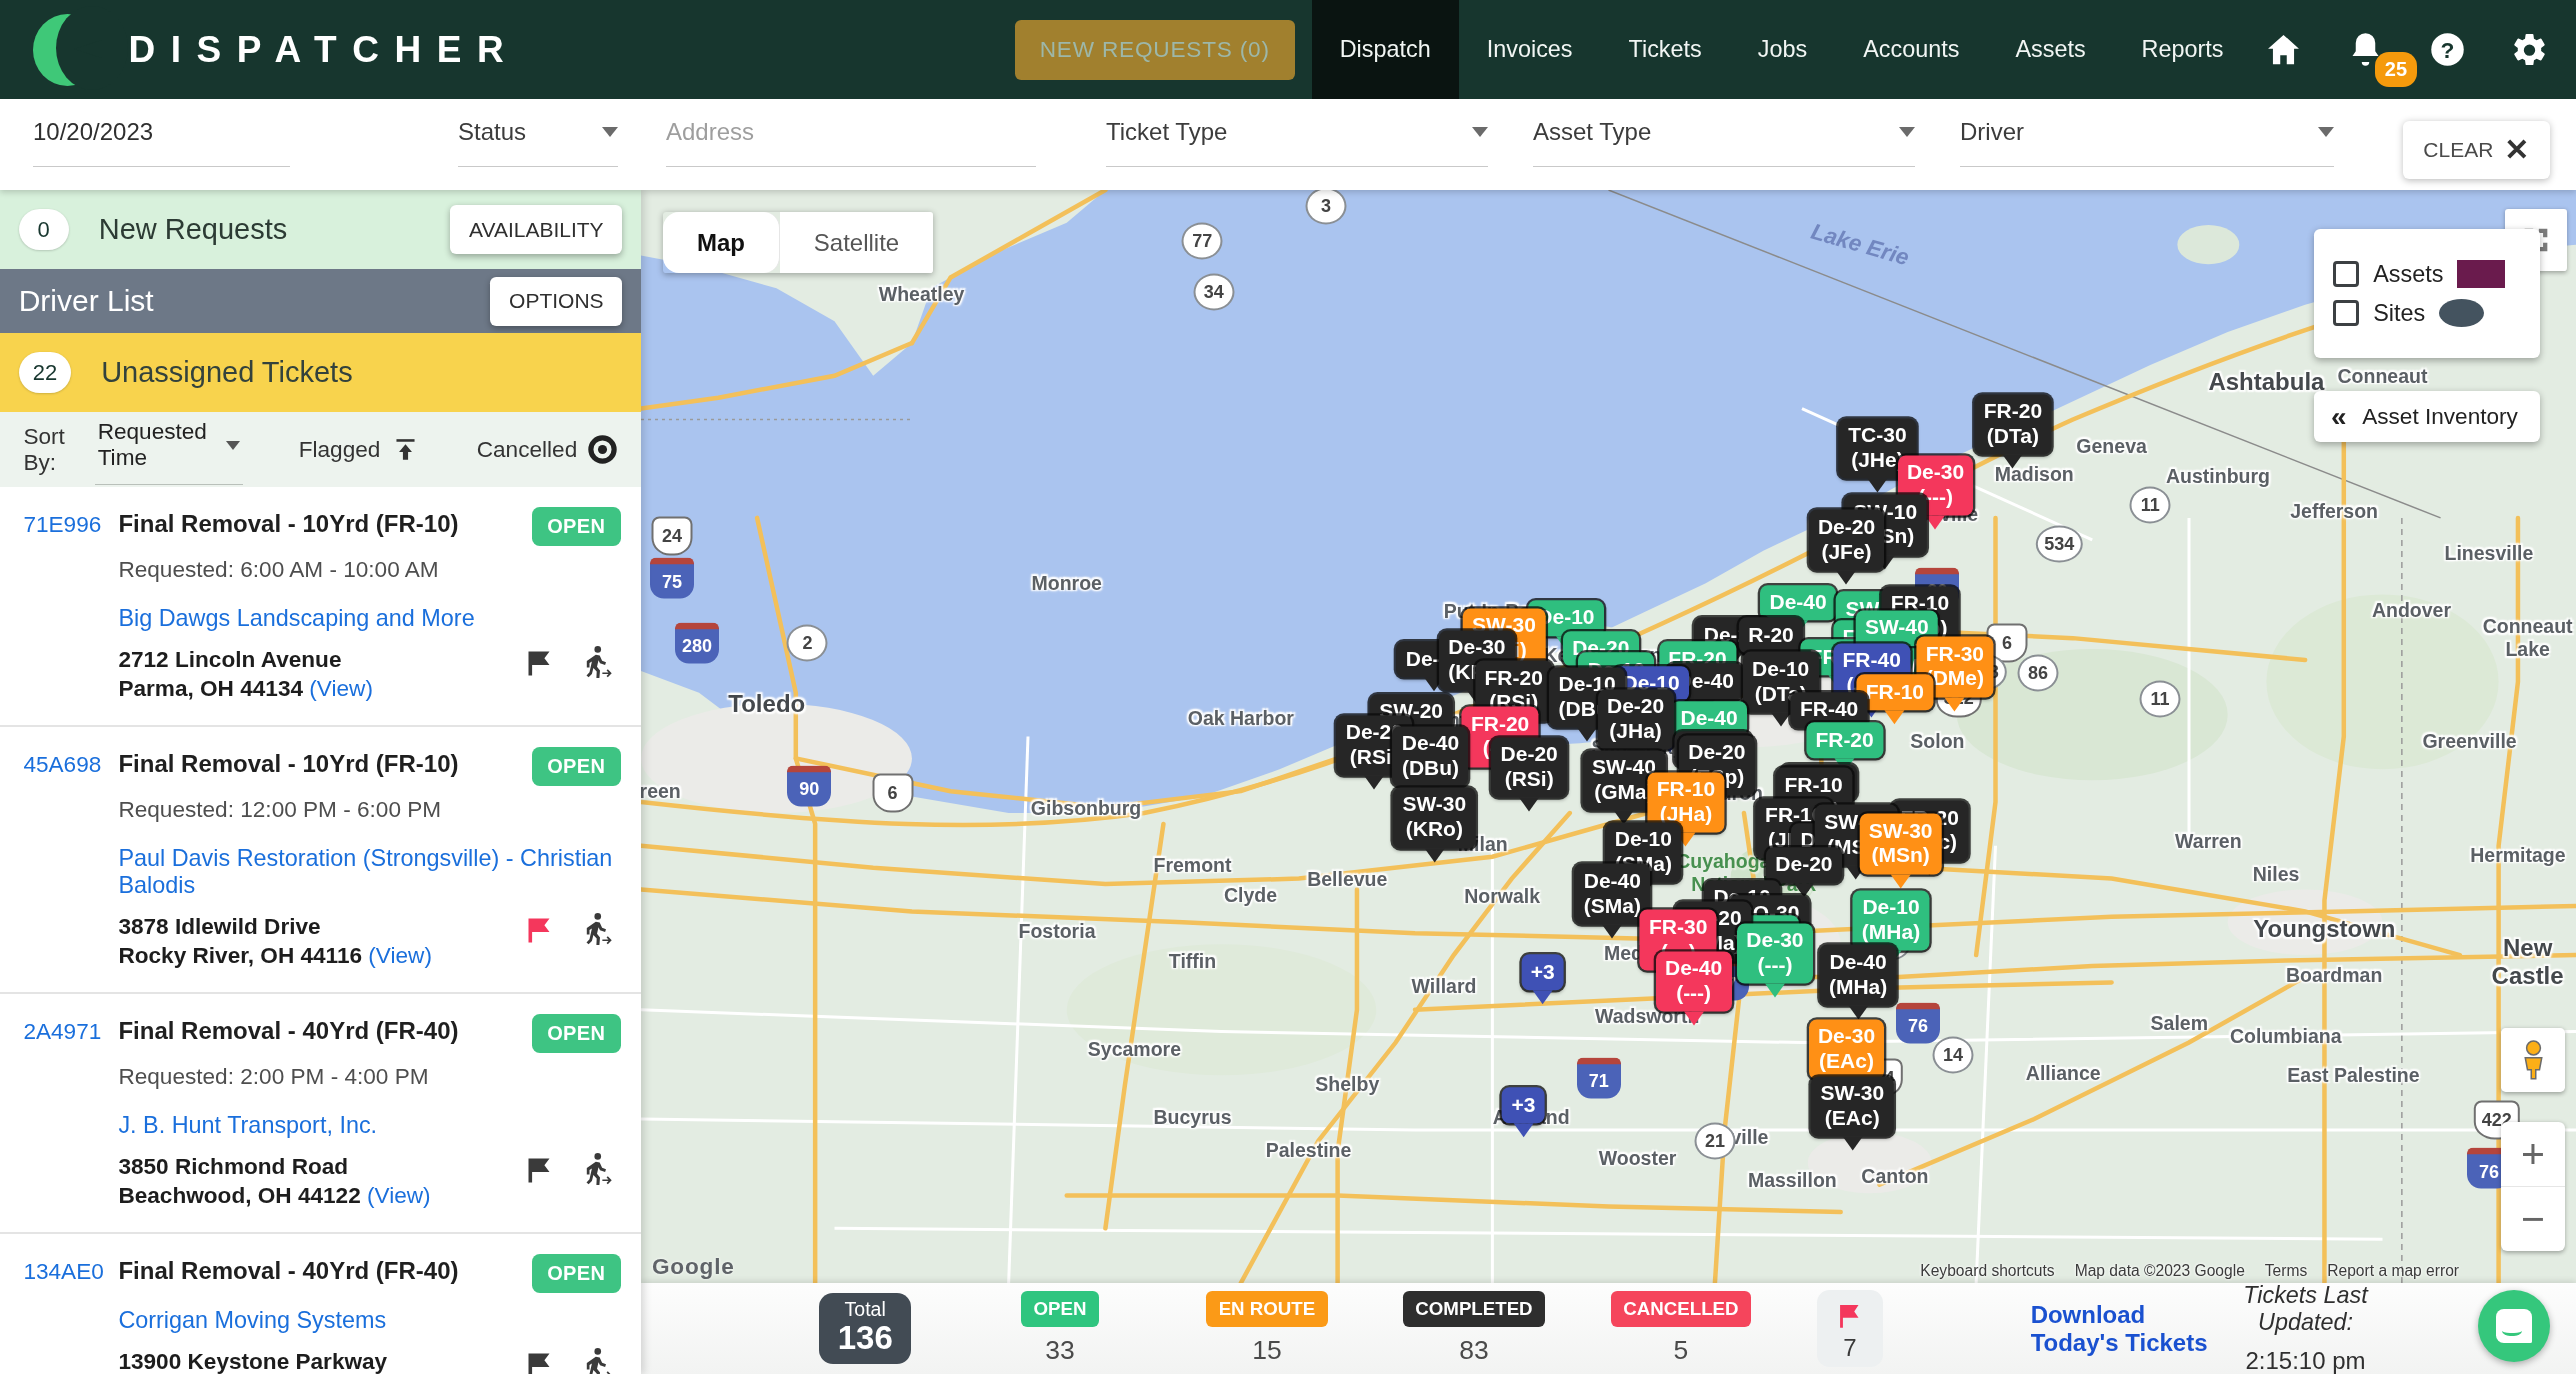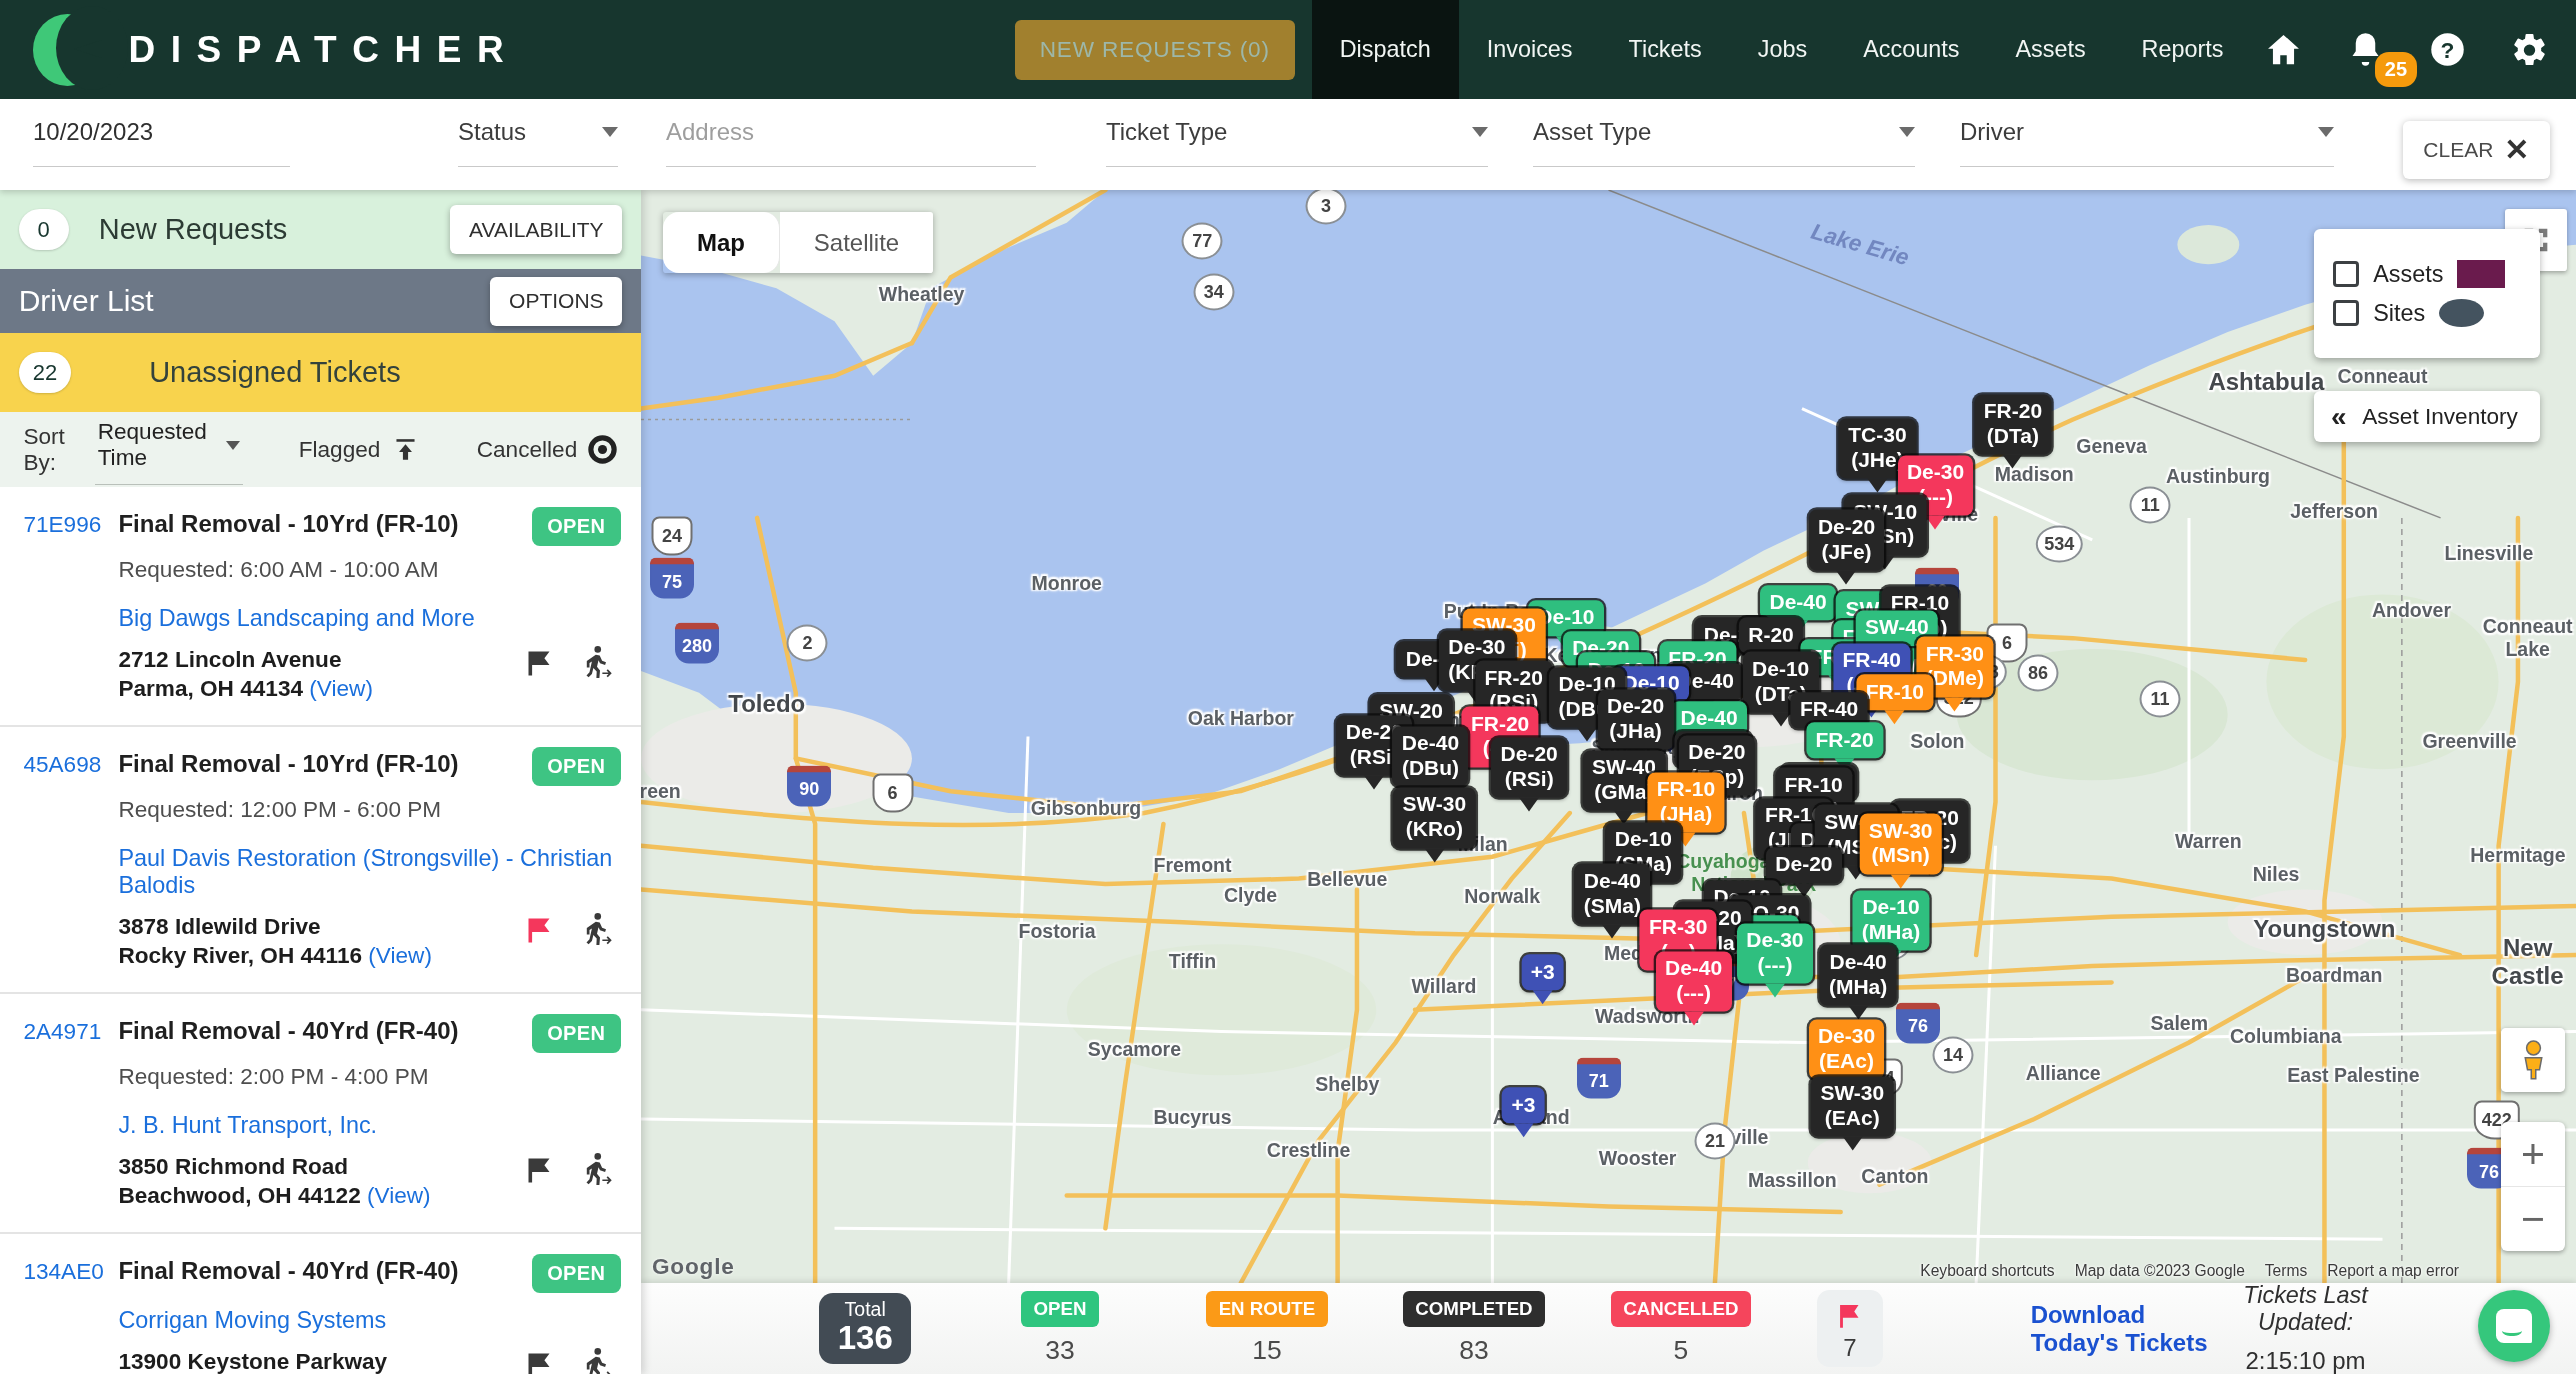--- a/index.html
+++ b/index.html
@@ -40,21 +40,21 @@
   .right-col { flex:1; display:flex; flex-direction:column; position:relative; }
 
   
   .sb-row { display:flex; align-items:center; padding:0 18.7px; flex:0 0 auto; }
   .sb-newreq { height:79px; background:#d8f1dc; }
   .count-pill { background:#fff; border-radius:31px; min-width:50px; height:41px; display:flex; align-items:center; justify-content:center; font-size:22px; color:#17362e; padding:0 14px; box-shadow:0 0.8px 2.3px rgba(0,0,0,0.2); }
   .sb-title { font-size:29px; color:#2c3b34; margin-left:30px; }
   .sb-btn { margin-left:auto; background:#fff; border-radius:6.2px; box-shadow:0 2.3px 6.2px rgba(0,0,0,0.3); padding:12.5px 18.7px; font-size:21px; color:#2f2f2f; cursor:pointer; }
   .sb-driver { height:64px; background:#6d7887; }
   .driver-title { color:#fff; font-size:30px; }
-  .sb-unassigned { height:79px; background:#f8d34d;gap:48px; }
+  .sb-unassigned { height:79px; background:#f8d34d; }
   .sb-unassigned .sb-title { color:#33423c; }
   .sortrow { height:75px; background:#edf3ee; display:flex; align-items:center; padding:0 23.4px; gap:11px; font-size:22.6px; color:#333; flex:0 0 auto; }
   .sort-select { display:flex; align-items:center; gap:11px; border-bottom:1.6px solid #b9c0ba; padding:4.7px 3.1px 12.5px 3.1px; color:#222; cursor:pointer; }
   .sort-caret { width:0;height:0;border-left:7.8px solid transparent;border-right:7.8px solid transparent;border-top:9.4px solid #555; }
   .sort-flag { display:flex; align-items:center; gap:9.4px; margin-left:45px; cursor:pointer; }
   .sort-cancel { display:flex; align-items:center; gap:9.4px; margin-left:45px; cursor:pointer; }
   .sicon { width:31px; height:31px; }
 
   .ticket-list { flex:1; overflow:hidden; background:#fff; }
   .ticket { padding:23.4px 22px 22px 23.4px; border-bottom:2.3px solid #e4e4e4; position:relative; }
@@ -414,21 +414,21 @@
           <div class="mlabel" style="left: 31.5%; top: 64.5%;">Clyde</div>
           <div class="mlabel" style="left: 36.5%; top: 63%;">Bellevue</div>
           <div class="mlabel" style="left: 43.5%; top: 59.8%;">Milan</div>
           <div class="mlabel" style="left: 44.5%; top: 64.6%;">Norwalk</div>
           <div class="mlabel" style="left: 41.5%; top: 72.8%;">Willard</div>
           <div class="mlabel" style="left: 28.5%; top: 70.5%;">Tiffin</div>
           <div class="mlabel" style="left: 21.5%; top: 67.8%;">Fostoria</div>
           <div class="mlabel" style="left: 25.5%; top: 78.6%;">Sycamore</div>
           <div class="mlabel" style="left: 36.5%; top: 81.8%;">Shelby</div>
           <div class="mlabel" style="left: 28.5%; top: 84.8%;">Bucyrus</div>
-          <div class="mlabel" style="left: 34.5%; top: 87.8%;">Crestline</div>
+          <div class="mlabel" style="left: 34.5%; top: 87.8%;">Palestine</div>
           <div class="mlabel" style="left: 46%; top: 84.8%;">Ashland</div>
           <div class="mlabel" style="left: 51.5%; top: 88.6%;">Wooster</div>
           <div class="mlabel" style="left: 56.5%; top: 86.6%;">Orrville</div>
           <div class="mlabel" style="left: 59.5%; top: 90.6%;">Massillon</div>
           <div class="mlabel" style="left: 64.8%; top: 90.2%;">Canton</div>
           <div class="mlabel" style="left: 51.5%; top: 69.8%;">Medina</div>
           <div class="mlabel" style="left: 52%; top: 75.6%;">Wadsworth</div>
           <div class="mlabel park" style="left: 57.5%; top: 62.5%;">Cuyahoga Valley
 National Park</div>
           <div class="mlabel" style="left: 67%; top: 50.4%;">Solon</div>

